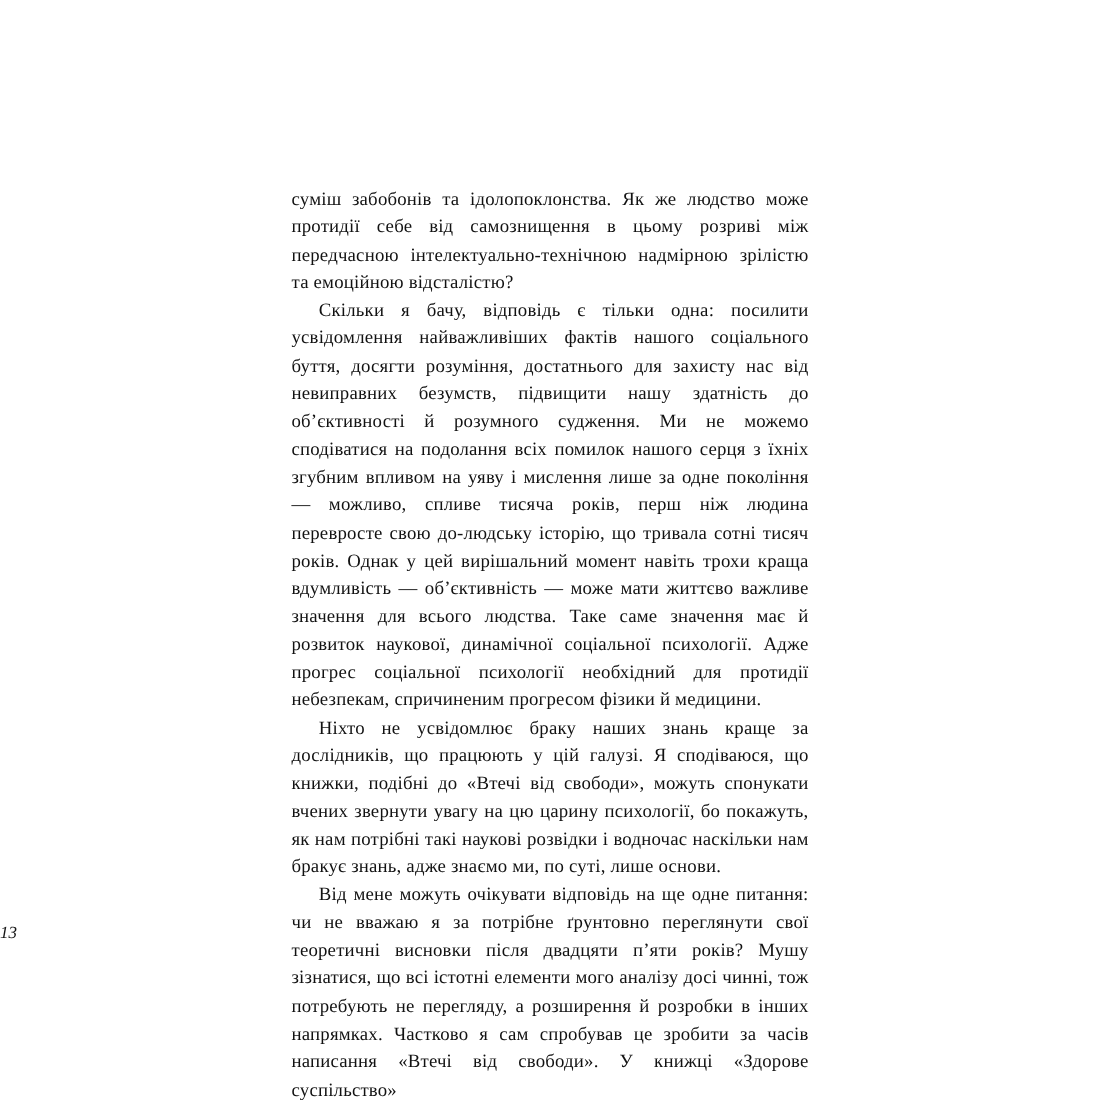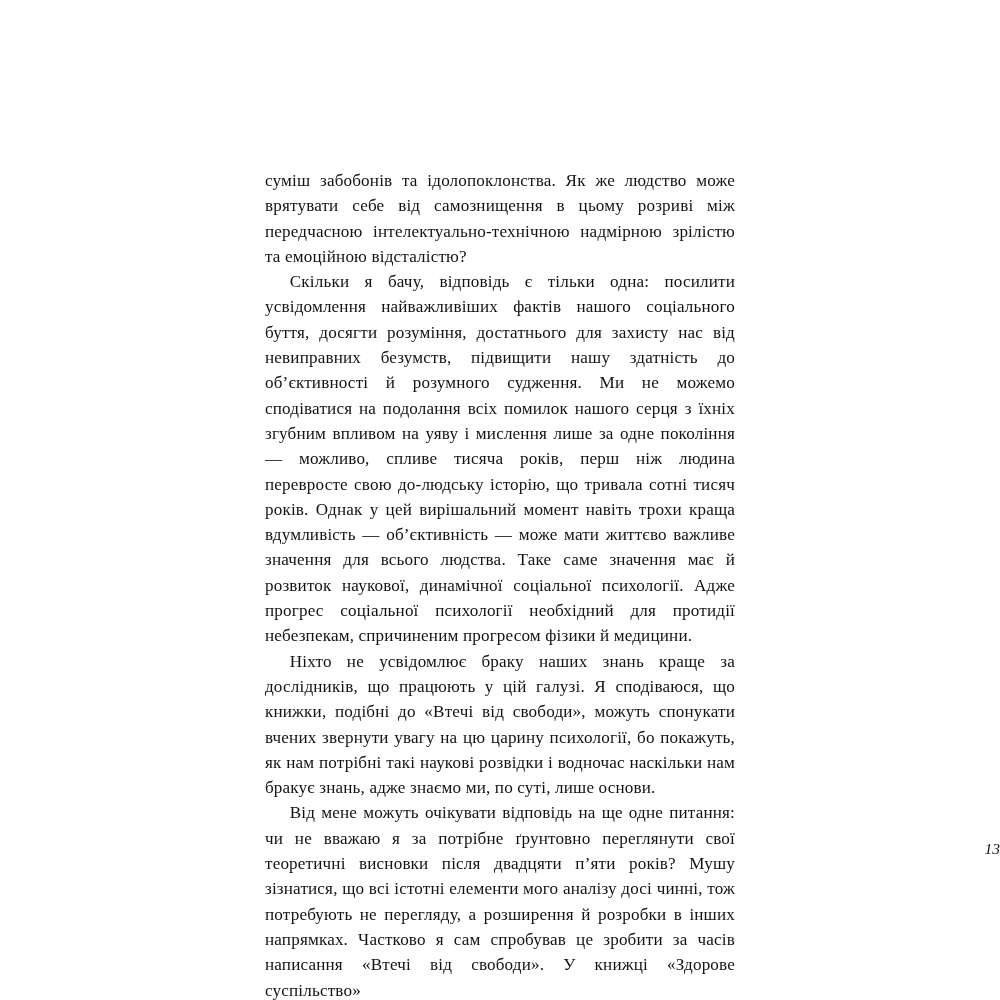--- a/index.html
+++ b/index.html
@@ -36,34 +36,34 @@
     letter-spacing: 0.01em;
   }
   .para.indent {
     text-indent: 1.45em;
   }
   .page-number {
     position: absolute;
     left: 0;
     right: 0;
     top: 840px;
-    text-align: right;
+    text-align: left;
     font-size: 15.5px;
     font-style: italic;
     color: #151515;
     font-family: "Liberation Serif", serif;
   }
 </style>
 </head>
 <body>
 
 <div class="page">
 
   <div class="text-column">
-    <p class="para">суміш забобонів та ідолопоклонства. Як же людство може врятувати себе від самознищення в цьому розриві між передчасною інтелектуально-технічною надмірною зрілістю та емоційною відсталістю?</p>
+    <p class="para">суміш забобонів та ідолопоклонства. Як же людство може протидії себе від самознищення в цьому розриві між передчасною інтелектуально-технічною надмірною зрілістю та емоційною відсталістю?</p>
     <p class="para indent">Скільки я бачу, відповідь є тільки одна: посилити усвідомлення найважливіших фактів нашого соціального буття, досягти розуміння, достатнього для захисту нас від невиправних безумств, підвищити нашу здатність до об’єктивності й розумного судження. Ми не можемо сподіватися на подолання всіх помилок нашого серця з їхніх згубним впливом на уяву і мислення лише за одне покоління — можливо, спливе тисяча років, перш ніж людина перевросте свою до-людську історію, що тривала сотні тисяч років. Однак у цей вирішальний момент навіть трохи краща вдумливість — об’єктивність — може мати життєво важливе значення для всього людства. Таке саме значення має й розвиток наукової, динамічної соціальної психології. Адже прогрес соціальної психології необхідний для протидії небезпекам, спричиненим прогресом фізики й медицини.</p>
     <p class="para indent">Ніхто не усвідомлює браку наших знань краще за дослідників, що працюють у цій галузі. Я сподіваюся, що книжки, подібні до «Втечі від свободи», можуть спонукати вчених звернути увагу на цю царину психології, бо покажуть, як нам потрібні такі наукові розвідки і водночас наскільки нам бракує знань, адже знаємо ми, по суті, лише основи.</p>
     <p class="para indent">Від мене можуть очікувати відповідь на ще одне питання: чи не вважаю я за потрібне ґрунтовно переглянути свої теоретичні висновки після двадцяти п’яти років? Мушу зізнатися, що всі істотні елементи мого аналізу досі чинні, тож потребують не перегляду, а розширення й розробки в інших напрямках. Частково я сам спробував це зробити за часів написання «Втечі від свободи». У книжці «Здорове суспільство»</p>
   </div>
 
   <div class="page-number">13</div>
 
 </div>
 
 </body></html>

